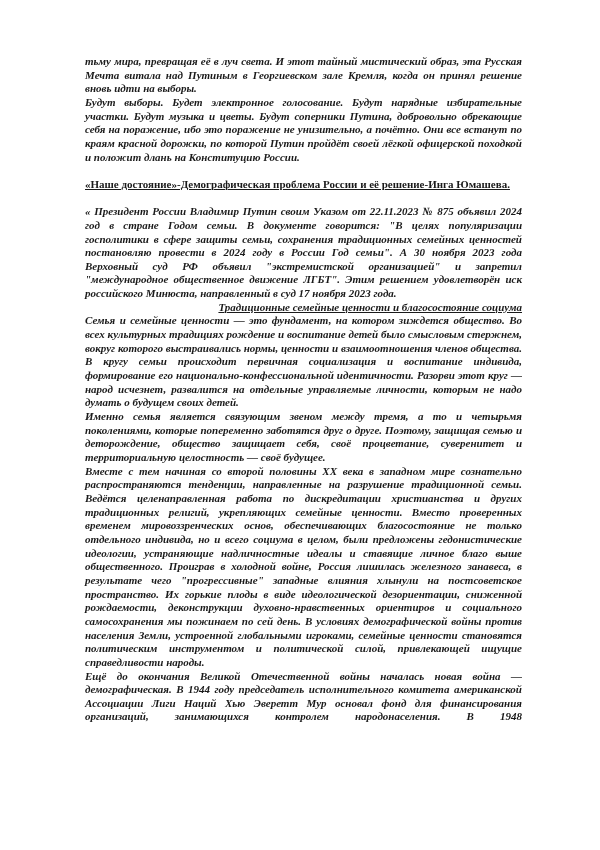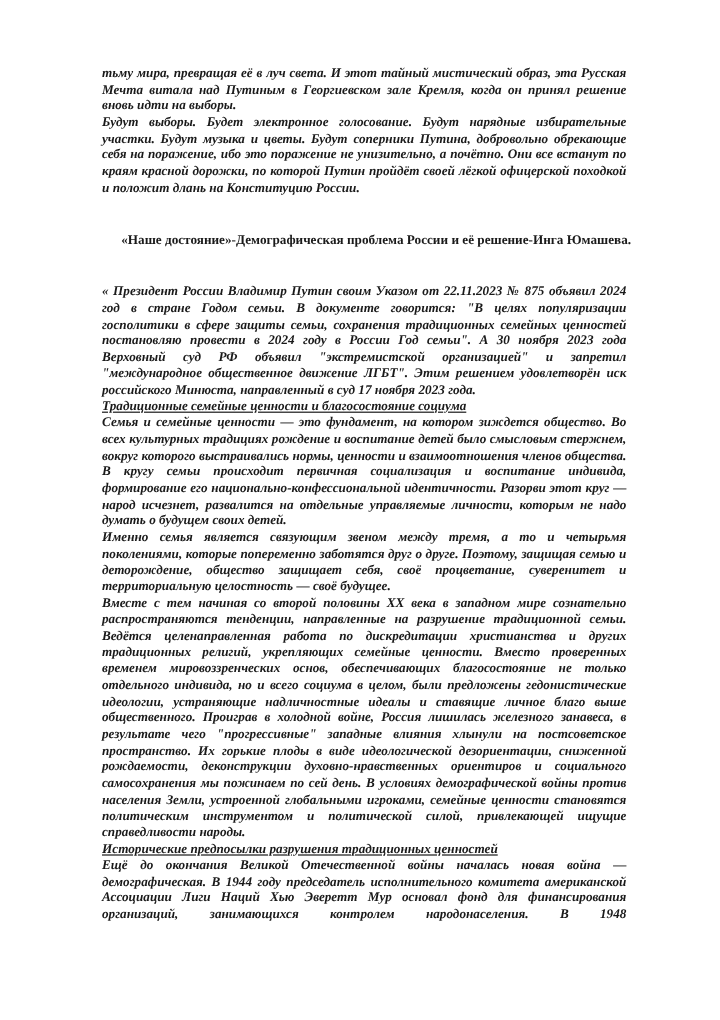--- a/index.html
+++ b/index.html
@@ -14,44 +14,44 @@
     line-height: 13.65px;
     color: #1a1a1a;
   }
   .p {
     margin: 0;
     font-weight: bold;
     font-style: italic;
     text-align: justify;
   }
   .title {
-    margin: 16px;
+    margin: 0;
     font-weight: bold;
     font-style: normal;
-    text-align: center;
+    text-decoration: underline;
+    text-align: left;
     white-space: nowrap;
   }
   .subhead {
     margin: 0;
     font-weight: bold;
     font-style: italic;
     text-decoration: underline;
-    text-align: left;
+    text-align: right;
   }
   .gap { height: 13.65px; }
 </style>
 </head>
 <body>
 
 <div class="page">
   <p class="p">тьму мира, превращая её в луч света. И этот тайный мистический образ, эта Русская Мечта витала над Путиным в Георгиевском зале Кремля, когда он принял решение вновь идти на выборы.</p>
   <p class="p">Будут выборы. Будет электронное голосование. Будут нарядные избирательные участки. Будут музыка и цветы. Будут соперники Путина, добровольно обрекающие себя на поражение, ибо это поражение не унизительно, а почётно. Они все встанут по краям красной дорожки, по которой Путин пройдёт своей лёгкой офицерской походкой и положит длань на Конституцию России.</p>
   <div class="gap"></div>
   <p class="title">«Наше достояние»-Демографическая проблема России и её решение-Инга Юмашева.</p>
   <div class="gap"></div>
   <p class="p">« Президент России Владимир Путин своим Указом от 22.11.2023 № 875 объявил 2024 год в стране Годом семьи. В документе говорится: "В целях популяризации госполитики в сфере защиты семьи, сохранения традиционных семейных ценностей постановляю провести в 2024 году в России Год семьи". А 30 ноября 2023 года Верховный суд РФ объявил "экстремистской организацией" и запретил "международное общественное движение ЛГБТ". Этим решением удовлетворён иск российского Минюста, направленный в суд 17 ноября 2023 года.</p>
   <p class="subhead">Традиционные семейные ценности и благосостояние социума</p>
   <p class="p">Семья и семейные ценности — это фундамент, на котором зиждется общество. Во всех культурных традициях рождение и воспитание детей было смысловым стержнем, вокруг которого выстраивались нормы, ценности и взаимоотношения членов общества. В кругу семьи происходит первичная социализация и воспитание индивида, формирование его национально-конфессиональной идентичности. Разорви этот круг — народ исчезнет, развалится на отдельные управляемые личности, которым не надо думать о будущем своих детей.</p>
   <p class="p">Именно семья является связующим звеном между тремя, а то и четырьмя поколениями, которые попеременно заботятся друг о друге. Поэтому, защищая семью и деторождение, общество защищает себя, своё процветание, суверенитет и территориальную целостность — своё будущее.</p>
   <p class="p">Вместе с тем начиная со второй половины XX века в западном мире сознательно распространяются тенденции, направленные на разрушение традиционной семьи. Ведётся целенаправленная работа по дискредитации христианства и других традиционных религий, укрепляющих семейные ценности. Вместо проверенных временем мировоззренческих основ, обеспечивающих благосостояние не только отдельного индивида, но и всего социума в целом, были предложены гедонистические идеологии, устраняющие надличностные идеалы и ставящие личное благо выше общественного. Проиграв в холодной войне, Россия лишилась железного занавеса, в результате чего "прогрессивные" западные влияния хлынули на постсоветское пространство. Их горькие плоды в виде идеологической дезориентации, сниженной рождаемости, деконструкции духовно-нравственных ориентиров и социального самосохранения мы пожинаем по сей день. В условиях демографической войны против населения Земли, устроенной глобальными игроками, семейные ценности становятся политическим инструментом и политической силой, привлекающей ищущие справедливости народы.</p>
-  <p class="subhead">Исторические предпосылки разрушения традиционных ценностей</p>
   <p class="p last-justify" style="text-align-last: justify;">Ещё до окончания Великой Отечественной войны началась новая война — демографическая. В 1944 году председатель исполнительного комитета американской Ассоциации Лиги Наций Хью Эверетт Мур основал фонд для финансирования организаций, занимающихся контролем народонаселения. В 1948</p>
 </div>
 
 </body></html>

